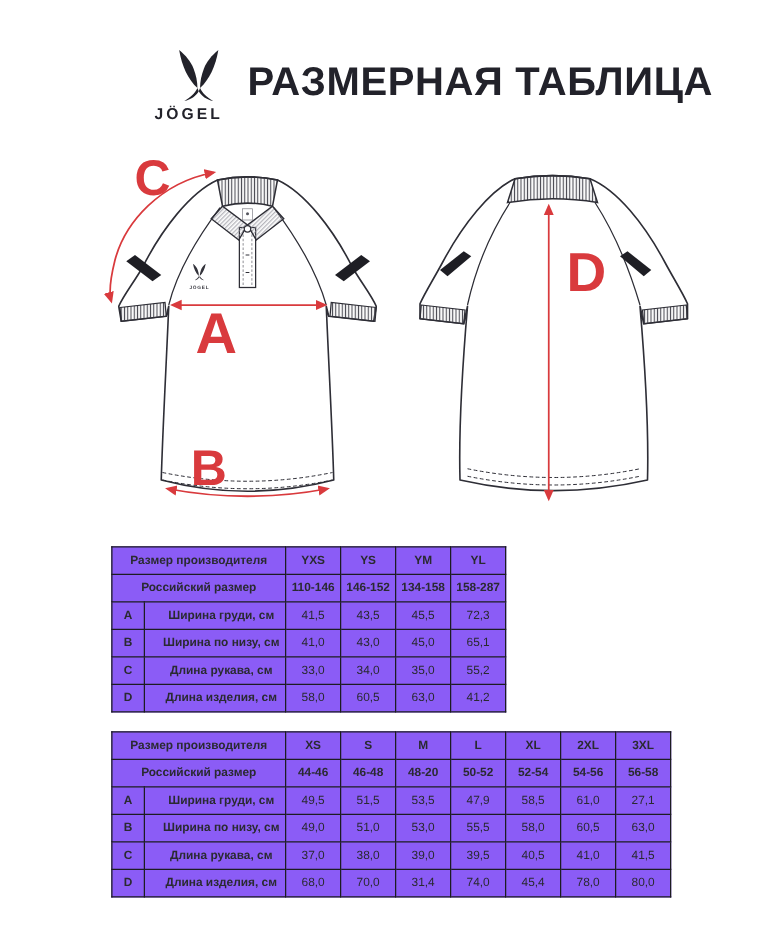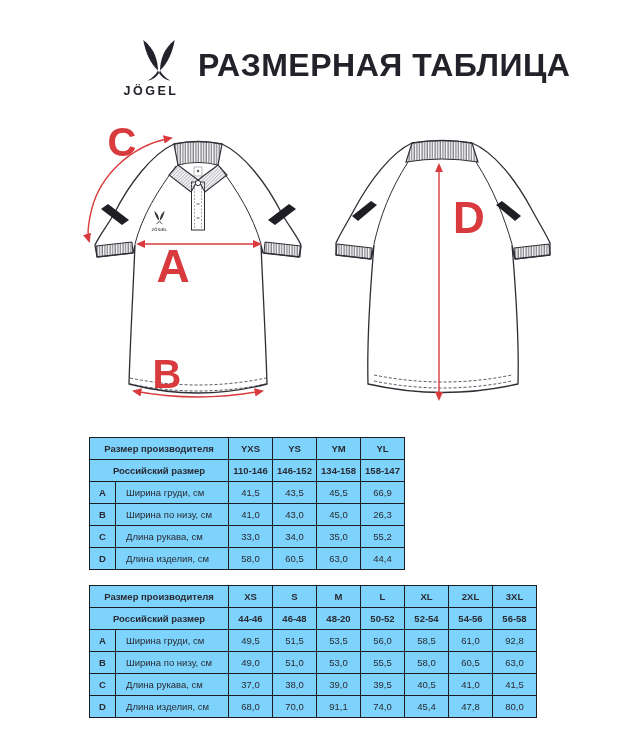--- a/index.html
+++ b/index.html
@@ -12,24 +12,24 @@
   .brand-word{position:absolute;left:120px;top:84px;width:62px;text-align:center;
     font-size:12.5px;font-weight:bold;letter-spacing:2.5px;color:#22222a;}
   .page-title{position:absolute;left:198px;top:47px;font-size:32px;font-weight:bold;
     letter-spacing:.5px;color:#22222a;white-space:nowrap;}
   
   .front-svg{position:absolute;left:70px;top:112px;width:260px;height:300px;}
   .back-svg{position:absolute;left:330px;top:112px;width:230px;height:300px;}
   .ann{font-family:"Liberation Sans",sans-serif;font-weight:bold;fill:#d93a3d;}
   
   table.size-table{position:absolute;border-collapse:collapse;table-layout:fixed;
-    background:#7dd3fc;font-family:"Liberation Sans",sans-serif;}
+    background:#8b5cf6;font-family:"Liberation Sans",sans-serif;}
   table.size-table td{border:1px solid #1c1c21;height:21px;padding:0;
     font-size:9.5px;color:#2a2a31;text-align:center;vertical-align:middle;overflow:hidden;}
-  table.size-table td.lbl{text-align:left;padding-left:10px;font-weight:normal;}
+  table.size-table td.lbl{text-align:center;padding-left:10px;font-weight:bold;}
   table.size-table td.hdr{font-weight:bold;}
   table.size-table td.letter{font-weight:bold;}
   col.c-letter{width:26px;} col.c-label{width:113px;} col.c-size{width:44px;}
   .t1{left:89px;top:437px;} .t2{left:89px;top:585px;}
 </style>
 </head>
 <body>
 
 <div class="page">
 
@@ -158,53 +158,53 @@
         <td class="hdr">YXS</td>
         <td class="hdr">YS</td>
         <td class="hdr">YM</td>
         <td class="hdr">YL</td>
       </tr>
       <tr>
         <td colspan="2" class="hdr">Российский размер</td>
         <td class="hdr">110-146</td>
         <td class="hdr">146-152</td>
         <td class="hdr">134-158</td>
-        <td class="hdr">158-147</td>
+        <td class="hdr">158-287</td>
       </tr>
       <tr>
         <td class="letter">A</td>
         <td class="lbl">Ширина груди, см</td>
         <td>41,5</td>
         <td>43,5</td>
         <td>45,5</td>
-        <td>66,9</td>
+        <td>72,3</td>
       </tr>
       <tr>
         <td class="letter">B</td>
         <td class="lbl">Ширина по низу, см</td>
         <td>41,0</td>
         <td>43,0</td>
         <td>45,0</td>
-        <td>26,3</td>
+        <td>65,1</td>
       </tr>
       <tr>
         <td class="letter">C</td>
         <td class="lbl">Длина рукава, см</td>
         <td>33,0</td>
         <td>34,0</td>
         <td>35,0</td>
         <td>55,2</td>
       </tr>
       <tr>
         <td class="letter">D</td>
         <td class="lbl">Длина изделия, см</td>
         <td>58,0</td>
         <td>60,5</td>
         <td>63,0</td>
-        <td>44,4</td>
+        <td>41,2</td>
       </tr>
     </tbody>
   </table>
 
   <table class="size-table t2">
     <colgroup>
         <col class="c-letter">
         <col class="c-label">
         <col class="c-size">
         <col class="c-size">
@@ -234,24 +234,24 @@
         <td class="hdr">52-54</td>
         <td class="hdr">54-56</td>
         <td class="hdr">56-58</td>
       </tr>
       <tr>
         <td class="letter">A</td>
         <td class="lbl">Ширина груди, см</td>
         <td>49,5</td>
         <td>51,5</td>
         <td>53,5</td>
-        <td>56,0</td>
+        <td>47,9</td>
         <td>58,5</td>
         <td>61,0</td>
-        <td>92,8</td>
+        <td>27,1</td>
       </tr>
       <tr>
         <td class="letter">B</td>
         <td class="lbl">Ширина по низу, см</td>
         <td>49,0</td>
         <td>51,0</td>
         <td>53,0</td>
         <td>55,5</td>
         <td>58,0</td>
         <td>60,5</td>
@@ -266,22 +266,22 @@
         <td>39,5</td>
         <td>40,5</td>
         <td>41,0</td>
         <td>41,5</td>
       </tr>
       <tr>
         <td class="letter">D</td>
         <td class="lbl">Длина изделия, см</td>
         <td>68,0</td>
         <td>70,0</td>
-        <td>91,1</td>
+        <td>31,4</td>
         <td>74,0</td>
         <td>45,4</td>
-        <td>47,8</td>
+        <td>78,0</td>
         <td>80,0</td>
       </tr>
     </tbody>
   </table>
 
 </div>
 
 </body></html>

